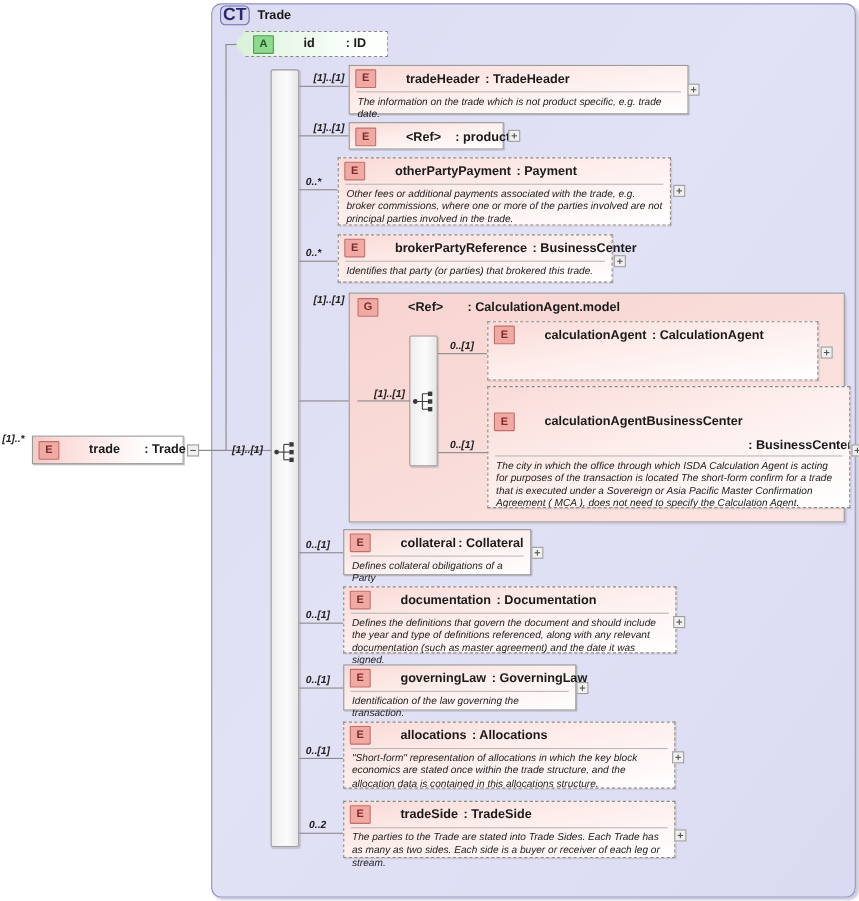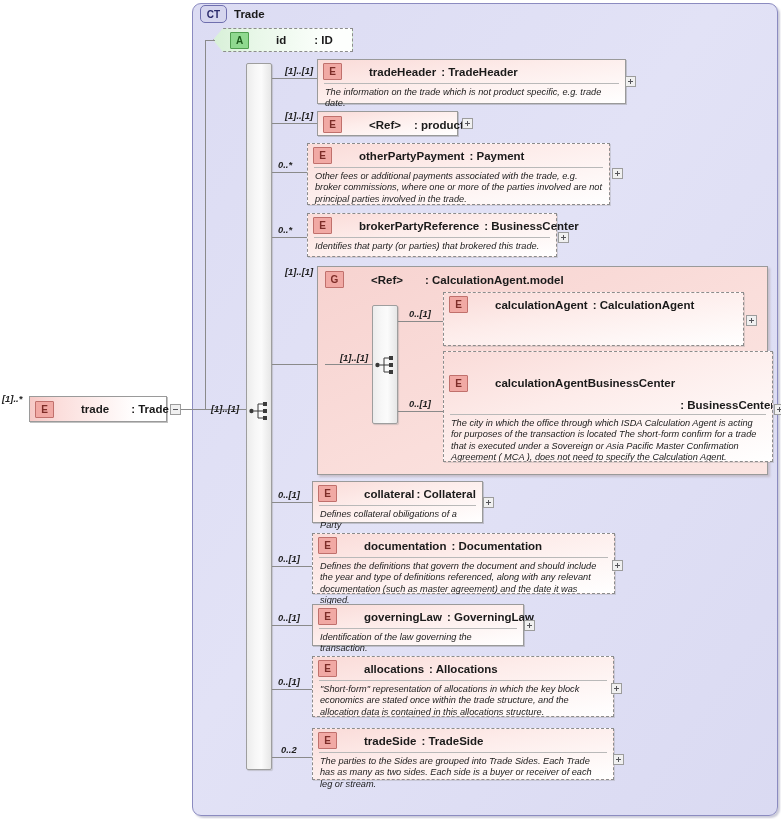--- a/index.html
+++ b/index.html
@@ -49,21 +49,21 @@
     border: 1px solid #8b8bc0;
     border-radius: 9px;
     box-shadow: 2px 2px 2px rgba(140,140,170,.45);
   }
   .ct-badge {
     width: 25px; height: 16px;
     border: 1px solid #6f6fae;
     border-radius: 5px;
     background: #d5d5ee;
     color: #2a2a6a;
-    font-size: 10px; font-weight: bold;
+    font-size: 16px; font-weight: bold;
     display: flex; align-items: center; justify-content: center;
   }
   .ct-title { font-size: 11.5px; font-weight: bold; color: #1a1a1a; }
 
   
   .attr-node {
     background: linear-gradient(to right, #d8f0d8 0%, #e8f7e8 30%, #fdfffd 85%);
     border: 1px dashed #8c8c8c;
     display: flex; align-items: center;
     padding-left: 16px;
@@ -340,17 +340,17 @@
   <div class="plus" style="left:611px; top:683px;"></div>
 
   <div class="card" style="left:281px; top:744px;font-style:italic;">0..2</div>
   <div class="abs hline" style="left:272px; top:757px; width:40px;"></div>
   <div class="abs ebox opt" style="left:312px; top:728px; width:302px; height:52px;">
     <div class="hdr">
       <div class="badge">E</div>
       <div class="nm">tradeSide</div>
       <div class="ty" style="margin-left:5px;">: TradeSide</div>
     </div>
-    <div class="doc">The parties to the Sides are grouped into Trade Sides. Each Trade has as many as two sides. Each side is a buyer or receiver of each leg or stream.</div>
+    <div class="doc">The parties to the Trade are stated into Trade Sides. Each Trade has as many as two sides. Each side is a buyer or receiver of each leg or stream.</div>
   </div>
   <div class="plus" style="left:613px; top:754px;"></div>
 
 </div>
 
 </body></html>

